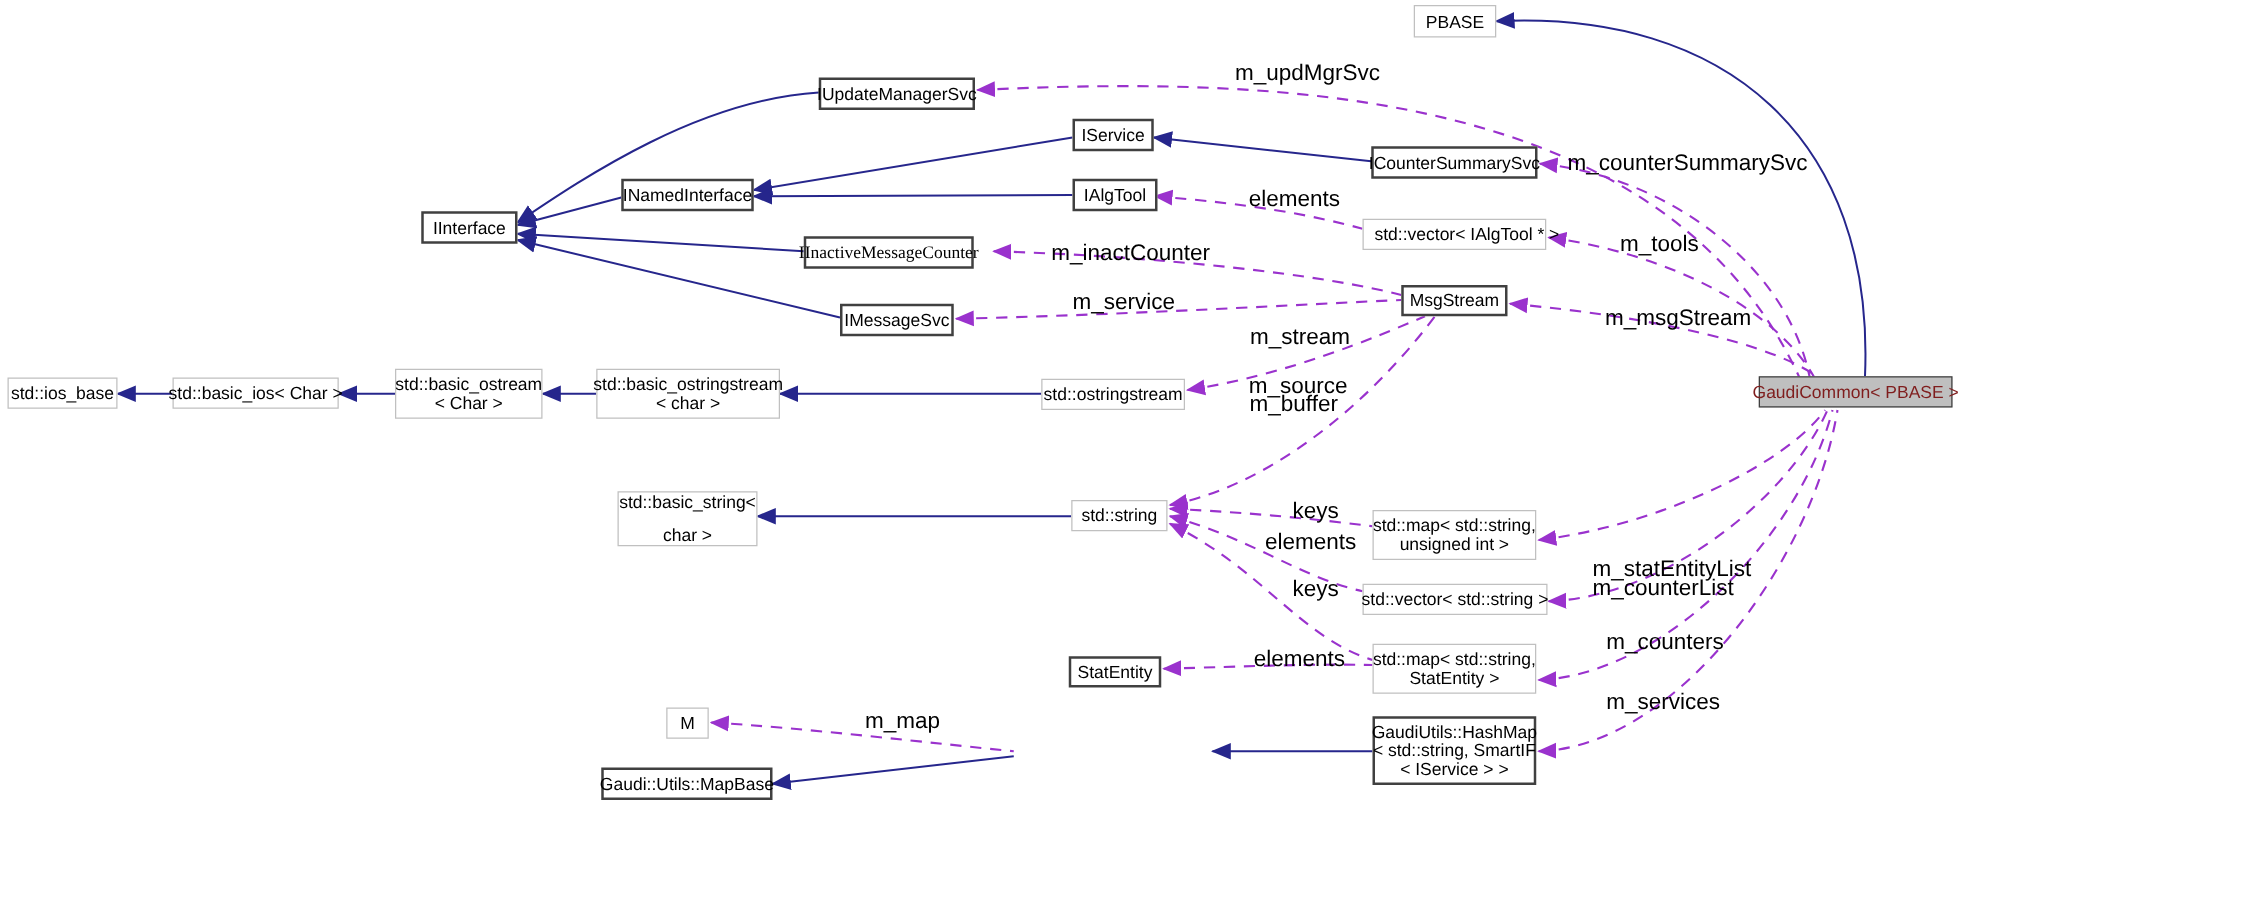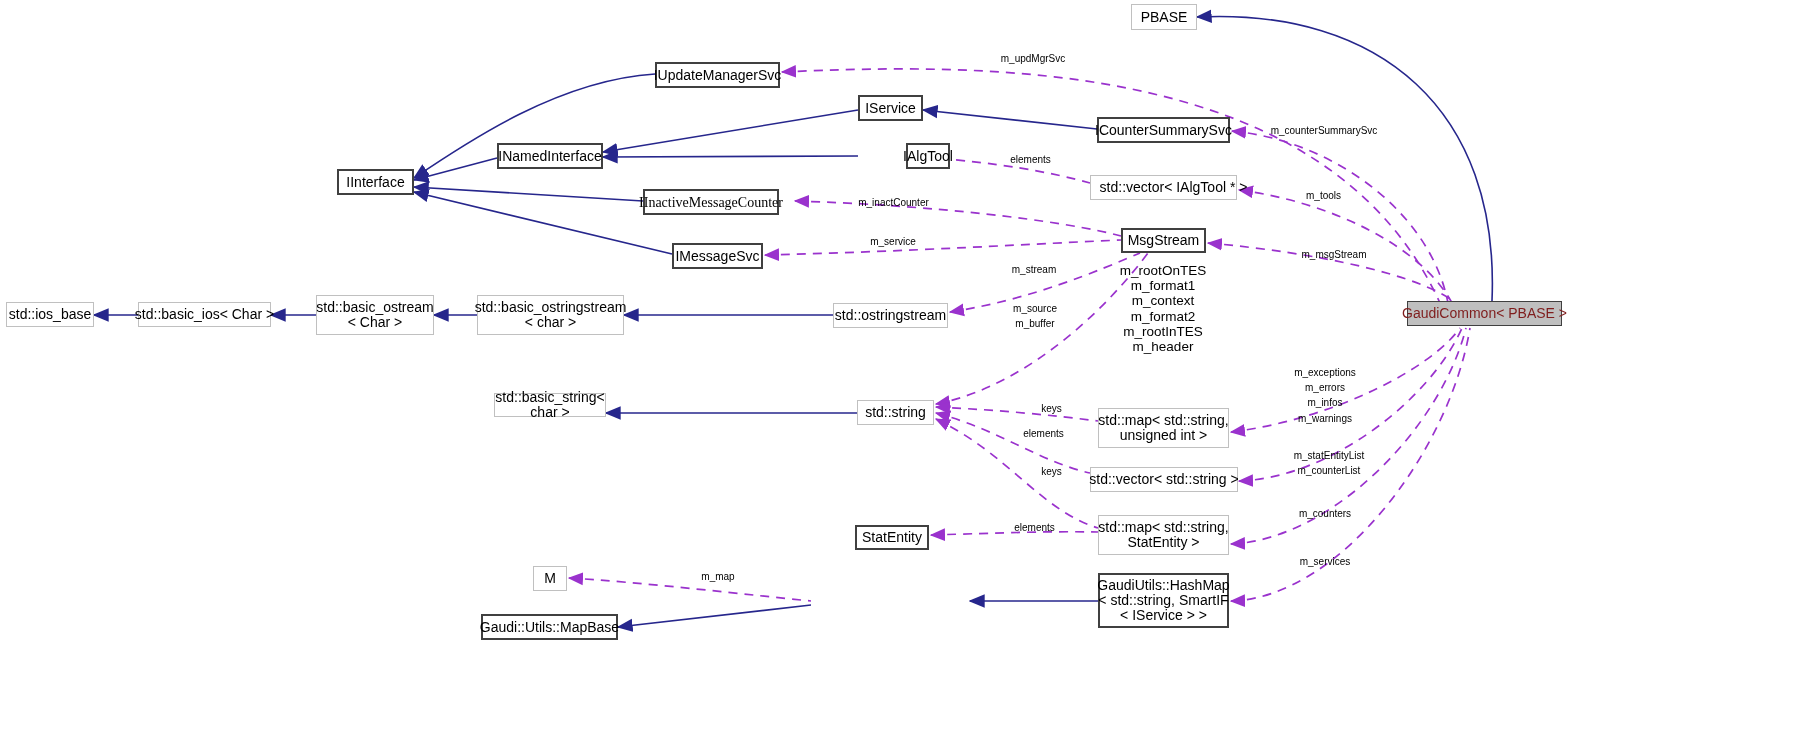--- a/index.html
+++ b/index.html
@@ -40,21 +40,21 @@
     z-index:3;
     text-align:center;
     font-size:13.5px;
     line-height:15.2px;
     color:#000000;
     white-space:pre;
   }
   .edge-label{
     position:absolute;
     z-index:4;
-    font-size:10px;
+    font-size:18px;
     line-height:15.2px;
     color:#000000;
     white-space:pre;
     text-align:center;
     background:transparent;
   }
 </style>
 </head>
 <body>
 
@@ -109,56 +109,51 @@
       <path d="M931,535 C1000,533 1050,531 1098,532"></path>
       <path d="M1231,601 C1340,598 1450,450 1470,328"></path>
       <path d="M569,578 C640,582 750,595 811,601"></path>
     </g>
   </svg>
 <div class="node" style="left: 1131px; top: 4px; width: 66px; height: 26px;"><span class="node-line">PBASE</span></div>
     <div class="node hl" style="left: 655px; top: 62px; width: 125px; height: 26px;"><span class="node-line">IUpdateManagerSvc</span></div>
     <div class="node hl" style="left: 858px; top: 95px; width: 65px; height: 26px;"><span class="node-line">IService</span></div>
     <div class="node hl" style="left: 1097px; top: 117px; width: 133px; height: 26px;"><span class="node-line">ICounterSummarySvc</span></div>
     <div class="node hl" style="left: 497px; top: 143px; width: 106px; height: 26px;"><span class="node-line">INamedInterface</span></div>
-    <div class="node hl" style="left: 858px; top: 143px; width: 44px; height: 26px; margin-left: 48px;"><span class="node-line">IAlgTool</span></div>
+    <div class="node hl" style="left: 858px; top: 143px; width: 68px; height: 26px;"><span class="node-line">IAlgTool</span></div>
     <div class="node hl" style="left: 337px; top: 169px; width: 77px; height: 26px;"><span class="node-line">IInterface</span></div>
     <div class="node" style="left: 1090px; top: 175px; width: 147px; height: 25px; padding-left: 20px;"><span class="node-line">std::vector&lt; IAlgTool * &gt;</span></div>
     <div class="node hl" style="left: 643px; top: 189px; width: 136px; height: 26px; font-family: Liberation Serif, serif;"><span class="node-line">IInactiveMessageCounter</span></div>
     <div class="node hl" style="left: 1121px; top: 228px; width: 85px; height: 25px;"><span class="node-line">MsgStream</span></div>
     <div class="node hl" style="left: 672px; top: 243px; width: 91px; height: 26px;"><span class="node-line">IMessageSvc</span></div>
     <div class="node" style="left: 6px; top: 302px; width: 88px; height: 25px;"><span class="node-line">std::ios_base</span></div>
     <div class="node" style="left: 138px; top: 302px; width: 133px; height: 25px;"><span class="node-line">std::basic_ios&lt; Char &gt;</span></div>
     <div class="node" style="left: 316px; top: 295px; width: 118px; height: 40px;"><span class="node-line">std::basic_ostream</span><span class="node-line">&lt; Char &gt;</span></div>
     <div class="node" style="left: 477px; top: 295px; width: 147px; height: 40px;"><span class="node-line">std::basic_ostringstream</span><span class="node-line">&lt; char &gt;</span></div>
     <div class="node" style="left: 833px; top: 303px; width: 115px; height: 25px;"><span class="node-line">std::ostringstream</span></div>
-    <div class="node" style="left: 494px; top: 393px; width: 112px; height: 24px;"><span class="node-line">std::basic_string&lt;</span><span class="node-line">char &gt;</span></div>
+    <div class="node" style="left: 494px; top: 393px; width: 112px; height: 44px; justify-content: space-between;"><span class="node-line">std::basic_string&lt;</span><span class="node-line">char &gt;</span></div>
     <div class="node" style="left: 857px; top: 400px; width: 77px; height: 25px;"><span class="node-line">std::string</span></div>
     <div class="node" style="left: 1098px; top: 408px; width: 131px; height: 40px;"><span class="node-line">std::map&lt; std::string,</span><span class="node-line">unsigned int &gt;</span></div>
     <div class="node" style="left: 1090px; top: 467px; width: 148px; height: 25px;"><span class="node-line">std::vector&lt; std::string &gt;</span></div>
     <div class="node hl" style="left: 855px; top: 525px; width: 74px; height: 25px;"><span class="node-line">StatEntity</span></div>
     <div class="node" style="left: 1098px; top: 515px; width: 131px; height: 40px;"><span class="node-line">std::map&lt; std::string,</span><span class="node-line">StatEntity &gt;</span></div>
     <div class="node" style="left: 533px; top: 566px; width: 34px; height: 25px;"><span class="node-line">M</span></div>
     <div class="node hl" style="left: 481px; top: 614px; width: 137px; height: 26px;"><span class="node-line">Gaudi::Utils::MapBase</span></div>
     <div class="node hl" style="left: 1098px; top: 573px; width: 131px; height: 55px;"><span class="node-line">GaudiUtils::HashMap</span><span class="node-line">&lt; std::string, SmartIF</span><span class="node-line">&lt; IService &gt; &gt;</span></div>
     <div class="node center" style="left: 1407px; top: 301px; width: 155px; height: 25px;"><span class="node-line">GaudiCommon&lt; PBASE &gt;</span></div>
-    <div class="fields" style="left: 1108px; top: 263px; width: 110px;"><div>m_rootOnTES</div><div>m_format1</div><div>m_context</div><div>m_format2</div><div>m_rootInTES</div><div>m_header</div></div>
     <div class="edge-label" style="left: 988px; top: 51px; width: 90px;">m_updMgrSvc</div>
     <div class="edge-label" style="left: 1254px; top: 123px; width: 140px;">m_counterSummarySvc</div>
     <div class="edge-label" style="left: 999px; top: 152px; width: 63px;">elements</div>
     <div class="edge-label" style="left: 1296px; top: 188px; width: 55px;">m_tools</div>
     <div class="edge-label" style="left: 841px; top: 195px; width: 105px;">m_inactCounter</div>
     <div class="edge-label" style="left: 858px; top: 234px; width: 70px;">m_service</div>
     <div class="edge-label" style="left: 1284px; top: 247px; width: 100px; text-align: center;">m_msgStream</div>
     <div class="edge-label" style="left: 1000px; top: 262px; width: 68px;">m_stream</div>
     <div class="edge-label" style="left: 999px; top: 301px; width: 72px;">m_source
 m_buffer</div>
-    <div class="edge-label" style="left: 1275px; top: 365px; width: 100px;">m_exceptions
-m_errors
-m_infos
-m_warnings</div>
     <div class="edge-label" style="left: 1034px; top: 401px; width: 35px;">keys</div>
     <div class="edge-label" style="left: 1012px; top: 426px; width: 63px;">elements</div>
     <div class="edge-label" style="left: 1274px; top: 448px; width: 110px;">m_statEntityList
 m_counterList</div>
     <div class="edge-label" style="left: 1034px; top: 464px; width: 35px;">keys</div>
     <div class="edge-label" style="left: 1285px; top: 506px; width: 80px;">m_counters</div>
     <div class="edge-label" style="left: 1003px; top: 520px; width: 63px;">elements</div>
     <div class="edge-label" style="left: 1285px; top: 554px; width: 80px;">m_services</div>
     <div class="edge-label" style="left: 692px; top: 569px; width: 52px;">m_map</div>
   </div>

